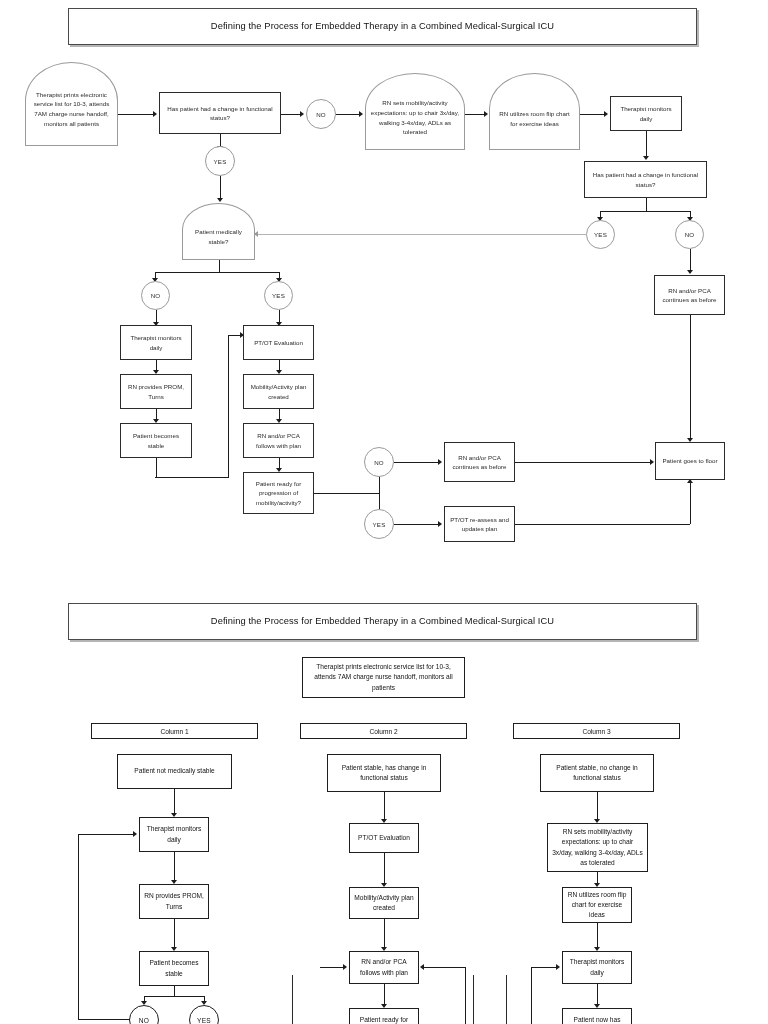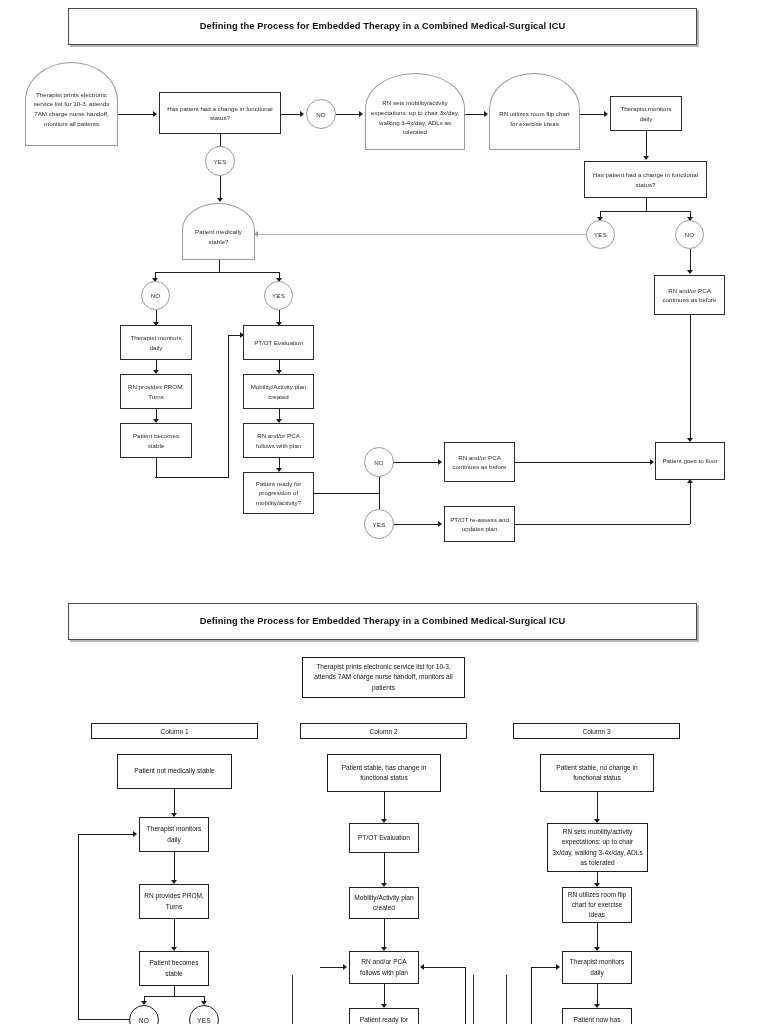--- a/index.html
+++ b/index.html
@@ -12,21 +12,21 @@
 
   
   .title-banner{
     position:absolute;box-sizing:border-box;
     border:1.4px solid #4a4a4a;
     background:#fff;
     display:flex;align-items:center;justify-content:center;
     box-shadow:2px 2px 0 rgba(120,120,120,.55);
   }
   .title-banner span{
-    font-size:9.3px;font-weight:bold;letter-spacing:.1px;color:#111;
+    font-size:9.3px;font-weight:normal;letter-spacing:.1px;color:#111;
     text-align:center;line-height:1.2;
   }
 
   
   .node{
     position:absolute;box-sizing:border-box;background:#fff;
     display:flex;align-items:center;justify-content:center;text-align:center;
   }
   .node span{display:block;width:100%;}
 

